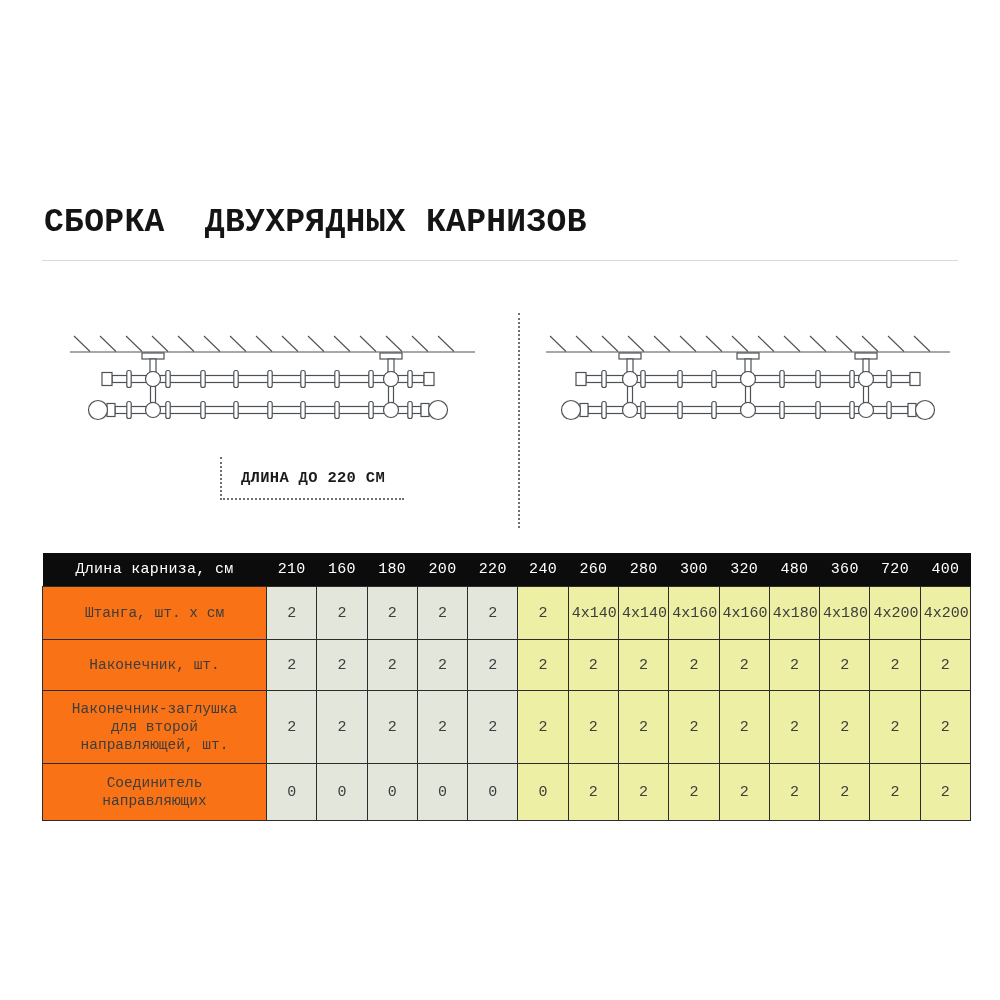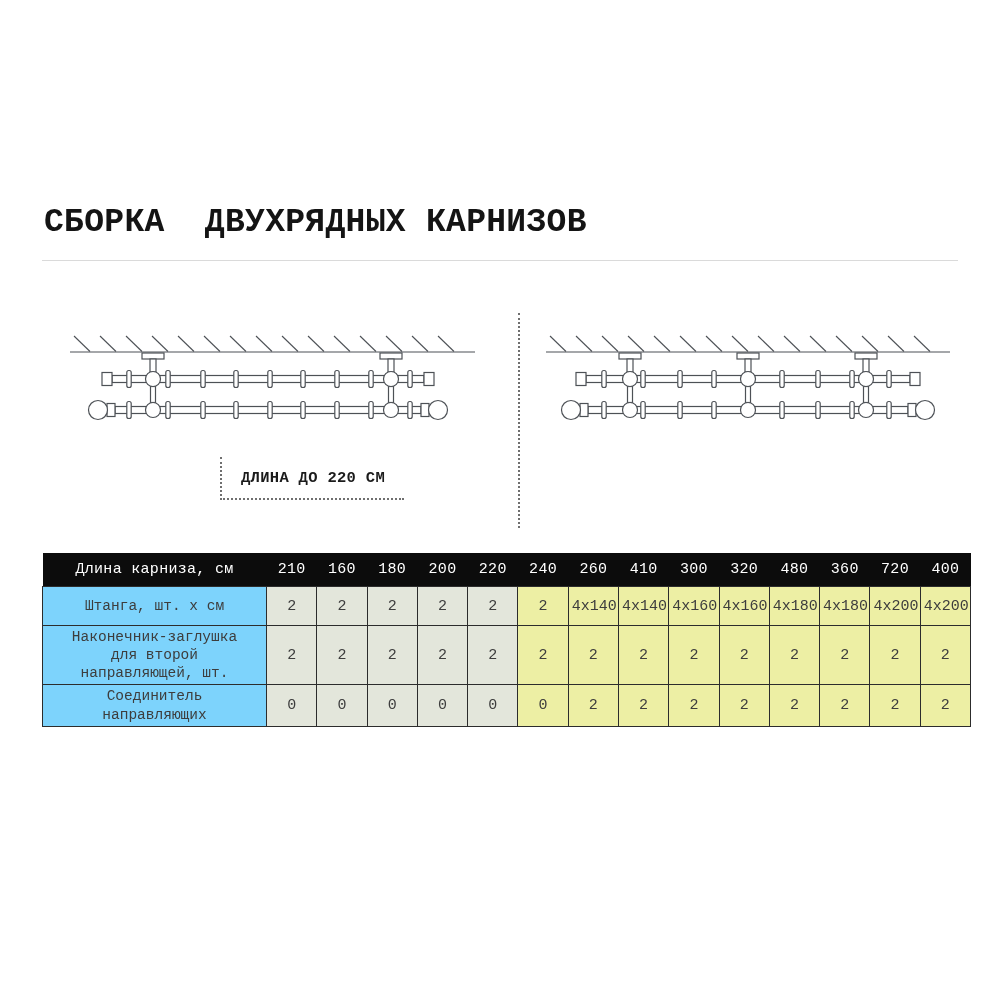--- a/index.html
+++ b/index.html
@@ -39,21 +39,21 @@
   .assembly-table thead th{
     background:#0c0c0c;color:#ffffff;font-weight:400;height:33px;
     font-size:15px;letter-spacing:.3px;border:0;padding:0 2px;
   }
   .assembly-table th.label-col{width:220px;}
   .assembly-table tbody td{
     border:1px solid #2c2c2c;text-align:center;vertical-align:middle;
     padding:2px 3px;
   }
   .assembly-table tbody td.row-label{
-    background:#7dd3fc;font-size:14.5px;padding:2px 8px;white-space:pre-line;line-height:1.25;
+    background:#f97316;font-size:14.5px;padding:9px 8px;white-space:pre-line;line-height:1.25;
   }
   .assembly-table td.c-gray{background:#e3e6db;}
   .assembly-table td.c-yellow{background:#edefa4;}
   .assembly-table tbody tr:nth-child(1) td{height:34px;}
   .assembly-table tbody tr:nth-child(2) td{height:32px;}
   .assembly-table tbody tr:nth-child(3) td{height:32px;}
   .assembly-table tbody tr:nth-child(4) td{height:38px;text-align:center;}
   .assembly-table tbody tr:nth-child(5) td{height:33px;}
   .assembly-table tbody tr:nth-child(6) td{height:30px;}
 </style>
@@ -187,21 +187,21 @@
     <thead>
       <tr id="table-head-row">
           <th class="label-col">Длина карниза, см</th>
           <th>210</th>
           <th>160</th>
           <th>180</th>
           <th>200</th>
           <th>220</th>
           <th>240</th>
           <th>260</th>
-          <th>410</th>
+          <th>280</th>
           <th>300</th>
           <th>320</th>
           <th>480</th>
           <th>360</th>
           <th>720</th>
           <th>400</th>
         </tr>
     </thead>
     <tbody id="table-body">
         <tr>
@@ -215,20 +215,37 @@
           <td class="c-yellow">4x140</td>
           <td class="c-yellow">4x140</td>
           <td class="c-yellow">4x160</td>
           <td class="c-yellow">4x160</td>
           <td class="c-yellow">4x180</td>
           <td class="c-yellow">4x180</td>
           <td class="c-yellow">4x200</td>
           <td class="c-yellow">4x200</td>
         </tr>
         <tr>
+          <td class="row-label">Наконечник, шт.</td>
+          <td class="c-gray">2</td>
+          <td class="c-gray">2</td>
+          <td class="c-gray">2</td>
+          <td class="c-gray">2</td>
+          <td class="c-gray">2</td>
+          <td class="c-yellow">2</td>
+          <td class="c-yellow">2</td>
+          <td class="c-yellow">2</td>
+          <td class="c-yellow">2</td>
+          <td class="c-yellow">2</td>
+          <td class="c-yellow">2</td>
+          <td class="c-yellow">2</td>
+          <td class="c-yellow">2</td>
+          <td class="c-yellow">2</td>
+        </tr>
+        <tr>
           <td class="row-label">Наконечник-заглушка
 для второй направляющей, шт.</td>
           <td class="c-gray">2</td>
           <td class="c-gray">2</td>
           <td class="c-gray">2</td>
           <td class="c-gray">2</td>
           <td class="c-gray">2</td>
           <td class="c-yellow">2</td>
           <td class="c-yellow">2</td>
           <td class="c-yellow">2</td>

